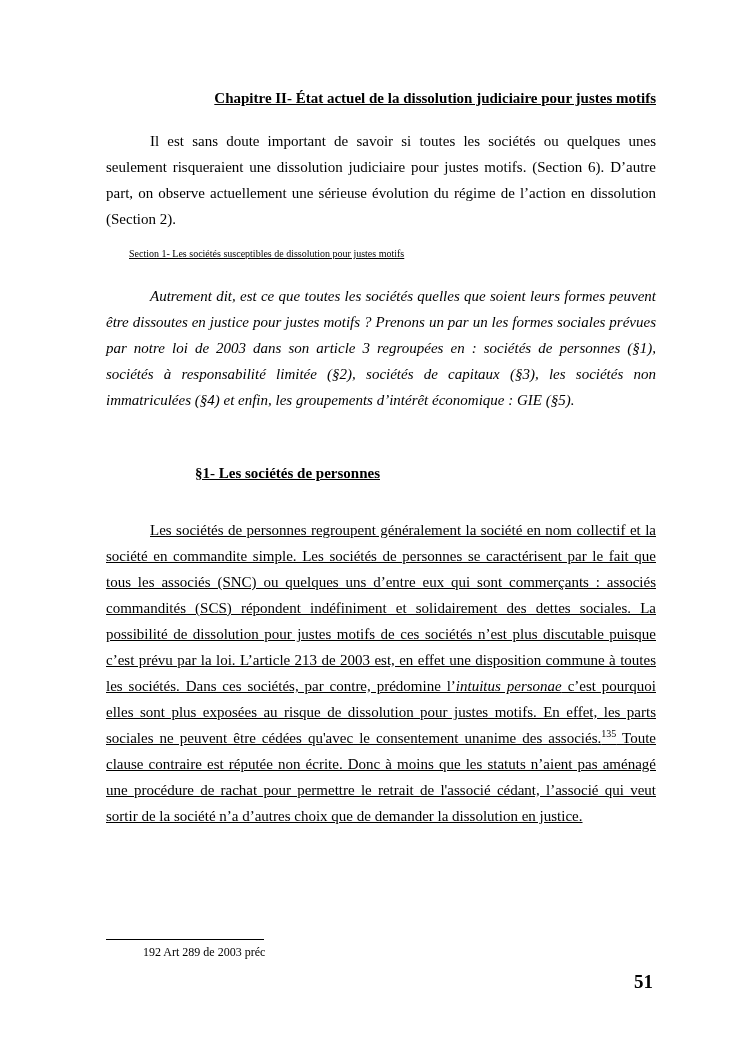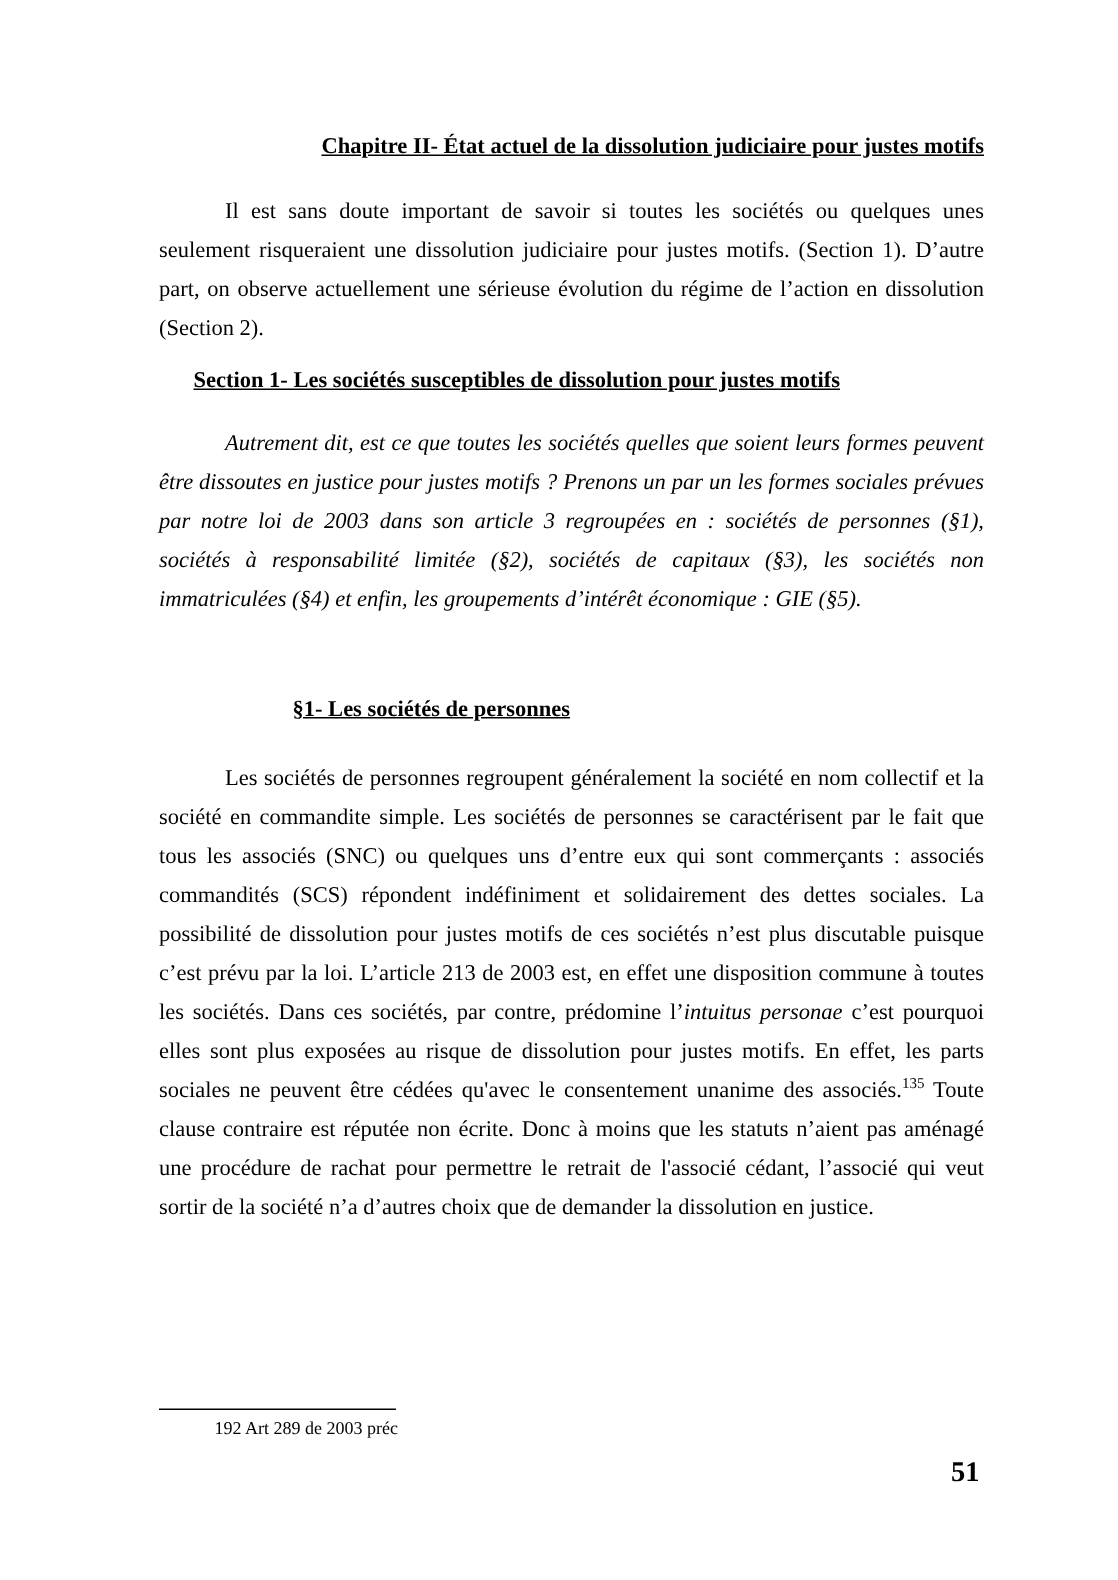--- a/index.html
+++ b/index.html
@@ -24,35 +24,35 @@
     }
     .body-para {
       font-size: 15px;
       line-height: 26px;
       text-align: justify;
       text-indent: 44px;
       margin: 0;
     }
     .para-1 { margin-top: 20px; }
     .section-heading {
-      font-size: 15px;
+      font-size: 10px;
       line-height: 20px;
-      font-weight: bold;
+      font-weight: normal;
       text-decoration: underline;
       margin: 12px 0 0 23px;
     }
     .para-2 { margin-top: 19px; font-style: italic; }
     .subsection-heading {
       font-size: 15px;
       line-height: 20px;
       font-weight: bold;
       text-decoration: underline;
       margin: 50px 0 2px 89px;
     }
-    .para-3 { margin-top: 23px; }
+    .para-3 { margin-top: 34px; text-decoration: underline; }
     .latin-phrase { font-style: italic; }
     .footnote-ref {
       font-size: 10px;
       vertical-align: super;
       line-height: 0;
     }
     .footnote-area {
       position: absolute;
       left: 106px;
       top: 939px;
@@ -77,21 +77,21 @@
       font-weight: bold;
     }
   </style>
 </head>
 <body>
 
 <div class="page">
 
   <h1 class="chapter-heading">Chapitre II- État actuel de la dissolution judiciaire pour justes motifs</h1>
 
-  <p class="body-para para-1">Il est sans doute important de savoir si toutes les sociétés ou quelques unes seulement risqueraient une dissolution judiciaire pour justes motifs. (Section 1). D’autre part, on observe actuellement une sérieuse évolution du régime de l’action en dissolution (Section 2).</p>
+  <p class="body-para para-1">Il est sans doute important de savoir si toutes les sociétés ou quelques unes seulement risqueraient une dissolution judiciaire pour justes motifs. (Section 6). D’autre part, on observe actuellement une sérieuse évolution du régime de l’action en dissolution (Section 2).</p>
 
   <h2 class="section-heading">Section 1- Les sociétés susceptibles  de dissolution pour justes motifs</h2>
 
   <p class="body-para para-2">Autrement dit, est ce que toutes les sociétés quelles que soient leurs formes peuvent être dissoutes en justice pour justes motifs ? Prenons un par un les formes  sociales prévues par notre loi de 2003 dans son article 3 regroupées en : sociétés de personnes (§1), sociétés à responsabilité limitée (§2), sociétés de capitaux (§3), les sociétés non immatriculées (§4) et enfin, les groupements d’intérêt économique : GIE (§5).</p>
 
   <h3 class="subsection-heading">§1- Les sociétés de personnes</h3>
 
   <p class="body-para para-3"><span>Les sociétés de personnes regroupent généralement la société en nom collectif et la société en commandite simple. Les sociétés de personnes se caractérisent par le fait que tous les associés (SNC) ou quelques uns d’entre eux qui sont commerçants : associés commandités (SCS) répondent indéfiniment et solidairement des dettes sociales. La possibilité de dissolution pour justes motifs de ces sociétés n’est plus discutable puisque c’est prévu par la loi. L’article 213 de 2003 est, en effet une disposition commune à toutes les sociétés. Dans ces sociétés, par contre, prédomine l’</span><em class="latin-phrase">intuitus personae</em><span> c’est pourquoi elles sont plus exposées au risque de dissolution pour justes motifs. En effet, les parts sociales ne peuvent être cédées qu'avec le consentement unanime des associés.</span><sup class="footnote-ref">135</sup><span> Toute clause contraire est réputée non écrite. Donc à moins que les statuts n’aient pas aménagé une procédure de rachat pour permettre le retrait de l'associé cédant, l’associé qui veut sortir de la société n’a d’autres choix que de demander la dissolution en justice.</span></p>
 
   <div class="footnote-area">

